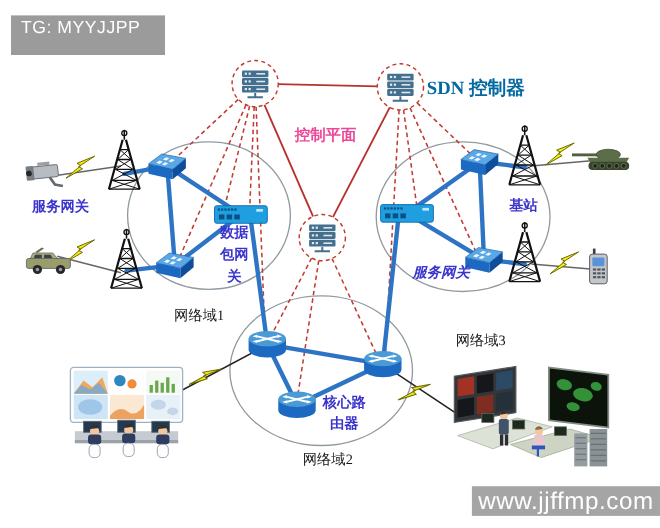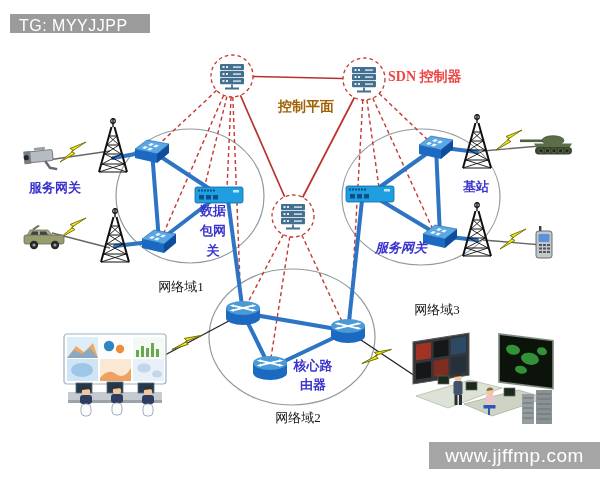--- a/index.html
+++ b/index.html
@@ -1,25 +1,25 @@
 <!DOCTYPE html>
 <html><head>
 <meta charset="utf-8">
 <style>
   html,body{margin:0;padding:0;}
   .stage{position:relative;width:600px;height:480px;background:#ffffff;overflow:hidden;
          font-family:"Liberation Sans",sans-serif;}
   .stage svg{position:absolute;left:0;top:0;}
   .lbl{position:absolute;white-space:nowrap;}
   .lbl-serif{font-family:"Liberation Serif",serif;}
-  .banner{position:absolute;left:10px;top:14px;width:140px;height:19px;line-height:24px;
+  .banner{position:absolute;left:10px;top:14px;width:140px;height:36px;line-height:24px;
           background:#9b9b9b;color:#ffffff;font-size:16px;padding-left:9px;box-sizing:border-box;
           letter-spacing:.5px;}
   .watermark{position:absolute;left:429px;top:442px;width:171px;height:27px;line-height:27px;
-          background:rgba(158,158,158,.93);color:#ffffff;font-size:19px;text-align:center;
+          background:rgba(158,158,158,.93);color:#ffffff;font-size:22px;text-align:center;
           letter-spacing:.5px;}
   .blue-lbl{color:#3b34cc;font-weight:bold;font-size:13px;text-align:center;}
   .dom-lbl{color:#161616;font-size:13px;text-align:center;width:66px;}
 </style>
 </head>
 <body>
 
 <div class="stage">
 
 <svg width="600" height="480" viewBox="0 0 600 480">
@@ -323,23 +323,23 @@
     <circle cx="84" cy="60" r="3.6" fill="#f2c79f"></circle>
         <path d="M80.5,59 a3.6,3.6 0 0 1 7,-1" fill="#8a6b3f"></path>
     <rect x="79.5" y="63" width="9" height="10" rx="2" fill="#e9c6cc"></rect>
     <rect x="77.5" y="73" width="12" height="3.5" fill="#2c56b8"></rect>
         <line x1="83" y1="76" x2="83" y2="83" stroke="#2c56b8" stroke-width="2"></line>
   </g>
 </svg>
 
 <div class="banner lbl">TG: MYYJJPP</div>
 
-<div class="lbl lbl-serif" style="left:388px;top:68px;font-size:14px;font-weight:bold;color:#ef4444;">SDN 控制器</div>
-
-<div class="lbl lbl-serif" style="left:268px;top:98px;font-size:14px;font-weight:bold;color:#a16207;margin-left:10px;">控制平面</div>
+<div class="lbl lbl-serif" style="left:388px;top:68px;font-size:17px;font-weight:bold;color:#0369a1;">SDN 控制器</div>
+
+<div class="lbl lbl-serif" style="left:268px;top:114px;font-size:14px;font-weight:bold;color:#ec4899;">控制平面</div>
 
 <div class="lbl lbl-serif dom-lbl" style="left:148px;top:278px;">网络域1</div>
 <div class="lbl lbl-serif dom-lbl" style="left:265px;top:409px;">网络域2</div>
 <div class="lbl lbl-serif dom-lbl" style="left:404px;top:269px;margin-top:32px;">网络域3</div>
 
 <div class="lbl lbl-serif blue-lbl" style="left:22px;top:179px;width:66px;">服务网关</div>
 
 <div class="lbl lbl-serif blue-lbl" style="left:190px;top:202px;width:46px;line-height:20px;font-family:Liberation Mono, monospace;">
   <div>数据</div>
   <div>包网</div>

